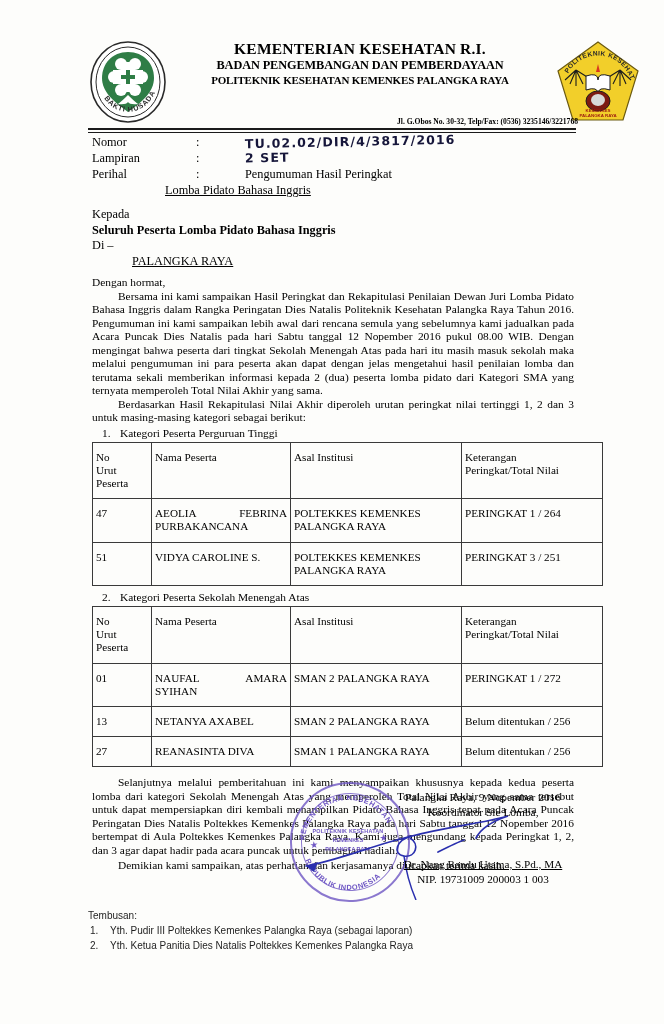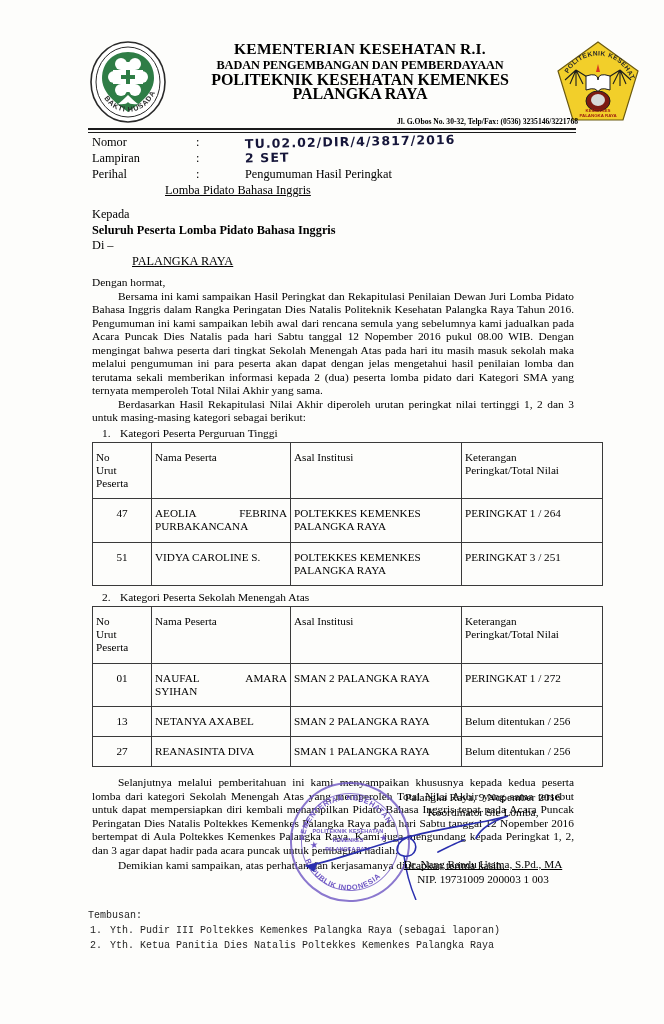--- a/index.html
+++ b/index.html
@@ -11,21 +11,21 @@
   
   .letterhead{position:relative;height:98px;}
   .logo-left{position:absolute;left:88px;top:40px;width:80px;height:84px;}
   .logo-right{position:absolute;left:552px;top:38px;width:92px;height:88px;}
   .head-text{
     position:absolute;left:168px;top:40px;width:384px;text-align:center;
   }
   .head-line1{font-size:15.5px;font-weight:bold;letter-spacing:.2px;line-height:18px;}
   .head-line2{font-size:12.3px;font-weight:bold;line-height:14.5px;letter-spacing:-0.1px;}
   .head-line3{font-size:13px;font-weight:bold;line-height:15.5px;}
-  .head-line4{font-size:16px;font-weight:bold;line-height:14px;letter-spacing:-0.15px;}
+  .head-line4{font-size:11px;font-weight:bold;line-height:14px;letter-spacing:-0.15px;}
   .addr{
     position:absolute;left:0;top:117px;width:664px;text-align:right;
     padding-right:86px;box-sizing:border-box;font-size:7.6px;font-weight:bold;
   }
   .rule{
     position:absolute;left:88px;top:128px;width:488px;border-top:2.2px solid #1b1b1b;
     border-bottom:0.7px solid #1b1b1b;height:2px;
   }
   
   .refblock{position:absolute;left:92px;top:134px;width:420px;font-size:12.3px;line-height:16px;}
@@ -51,21 +51,21 @@
   .numlist li{padding-left:28px;position:relative;font-size:11.4px;line-height:14px;}
   .numlist li .n{position:absolute;left:10px;}
   
   table.res{
     width:482px;border-collapse:collapse;margin:1px 0 4px 0;table-layout:fixed;
   }
   table.res th, table.res td{
     border:0.9px solid #3a3a3a;font-weight:normal;font-size:11.2px;line-height:13.2px;
     padding:8px 3px;vertical-align:top;text-align:left;
   }
-  table.res th.c, table.res td.c{text-align:center;}
+  table.res th.c, table.res td.c{text-align:left;}
   .col-no{width:52px;}
   .col-nama{width:132px;margin-top:12px;}
   .col-asal{width:164px;}
   .col-ket{width:134px;}
   .spread{display:flex;justify-content:space-between;}
   
   .sign{position:absolute;left:378px;top:790px;width:210px;font-size:11.4px;line-height:15px;text-align:center;}
   .sign .nm{margin-top:37px;text-decoration:underline;font-size:11.2px;}
   .sign .nip{font-size:11.2px;}
   .stamp{
@@ -82,21 +82,21 @@
     font-size:6.2px;font-weight:bold;font-family:"Liberation Sans",sans-serif;
     text-align:center;
   }
   .stamp-txt span{position:absolute;width:100%;left:0;}
   .st1{top:46px;font-size:5.4px;letter-spacing:.2px;}
   .st2{top:55px;font-size:5.4px;}
   .st3{top:64px;font-size:5.4px;}
   .sigcurve{position:absolute;left:300px;top:800px;width:250px;height:100px;}
   
   .tembusan{
-    position:absolute;left:88px;top:908px;font-family:Liberation Mono, monospace;
+    position:absolute;left:88px;top:908px;font-family:Liberation Sans, sans-serif;
     font-size:10px;line-height:15px;color:#1e1e1e;
   }
   .tembusan ol{margin:0;padding-left:0;list-style:none;}
   .tembusan li{padding-left:22px;position:relative;}
   .tembusan li .n{position:absolute;left:2px;}
 </style>
 </head>
 <body>
 
 <div class="page">

